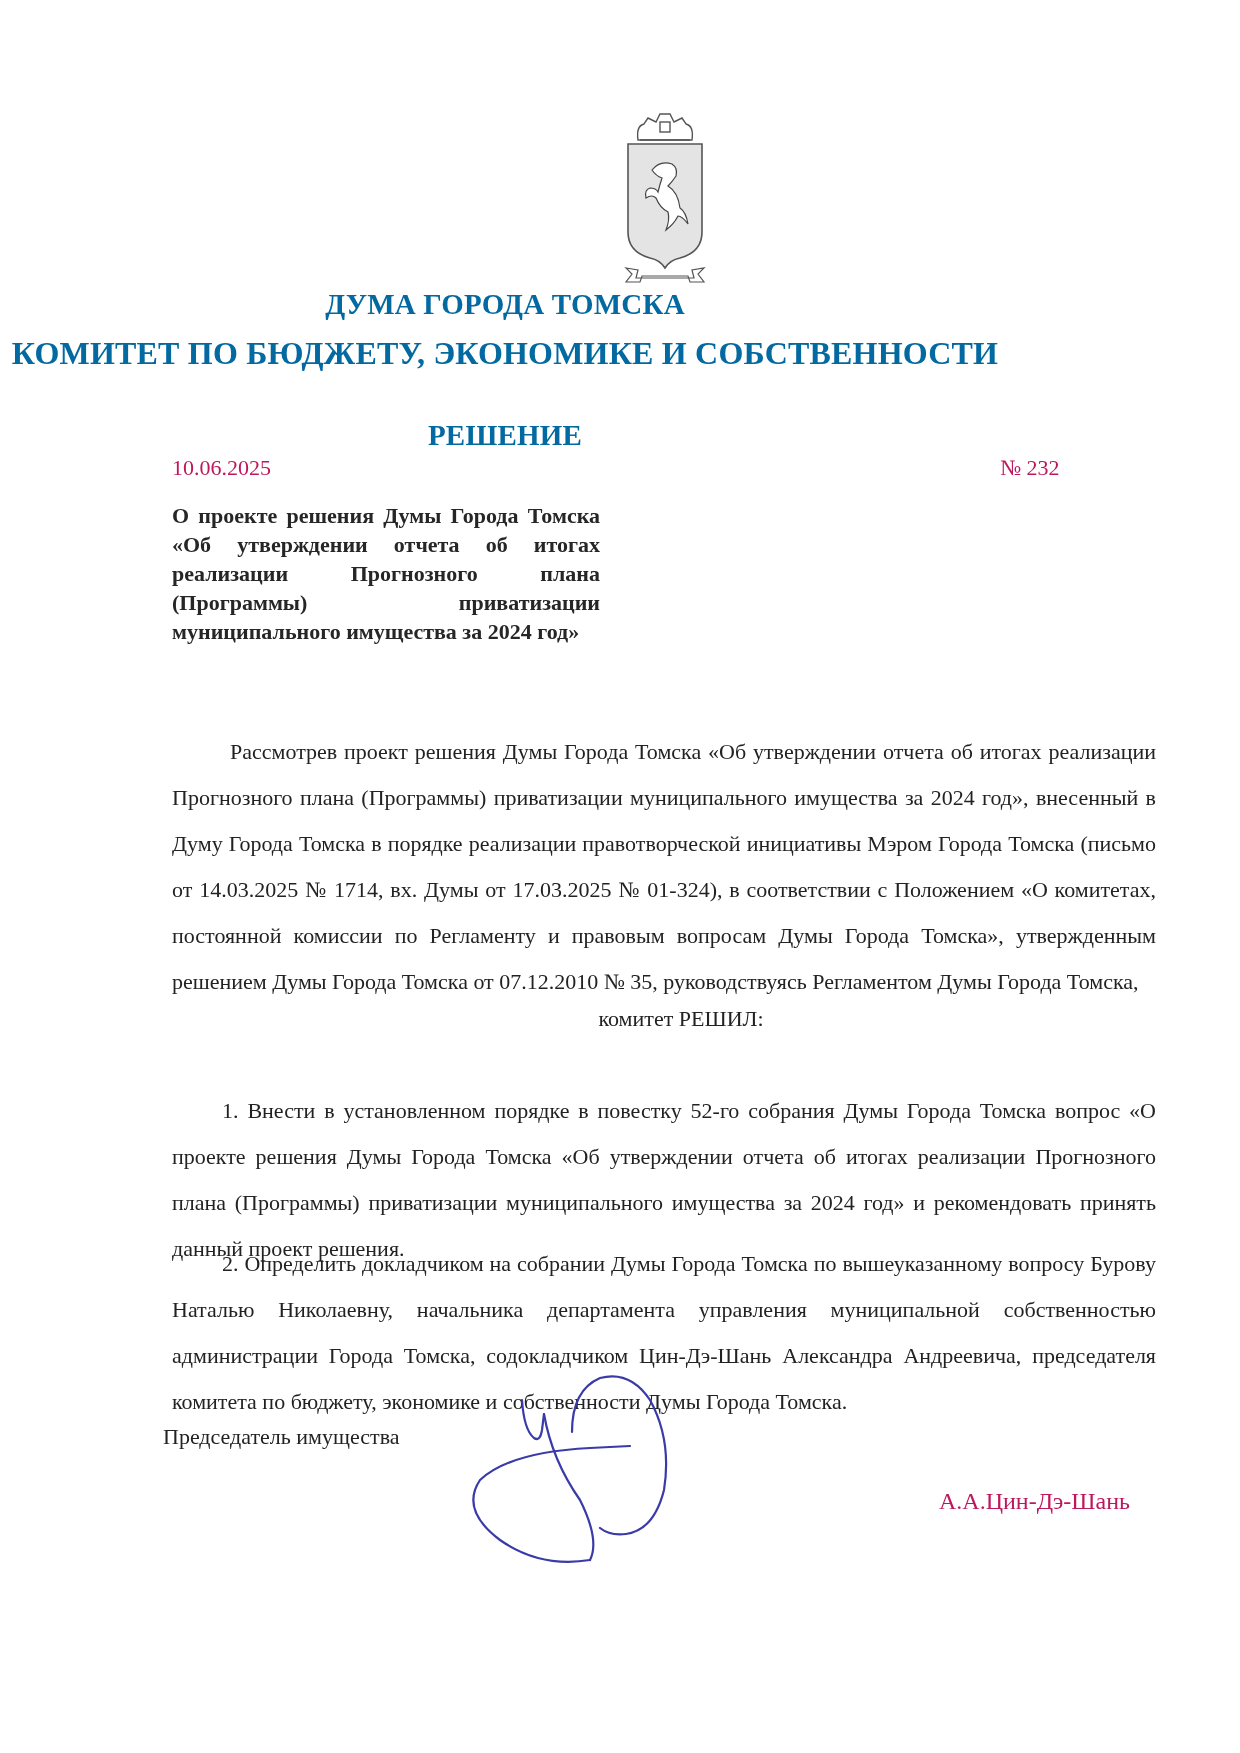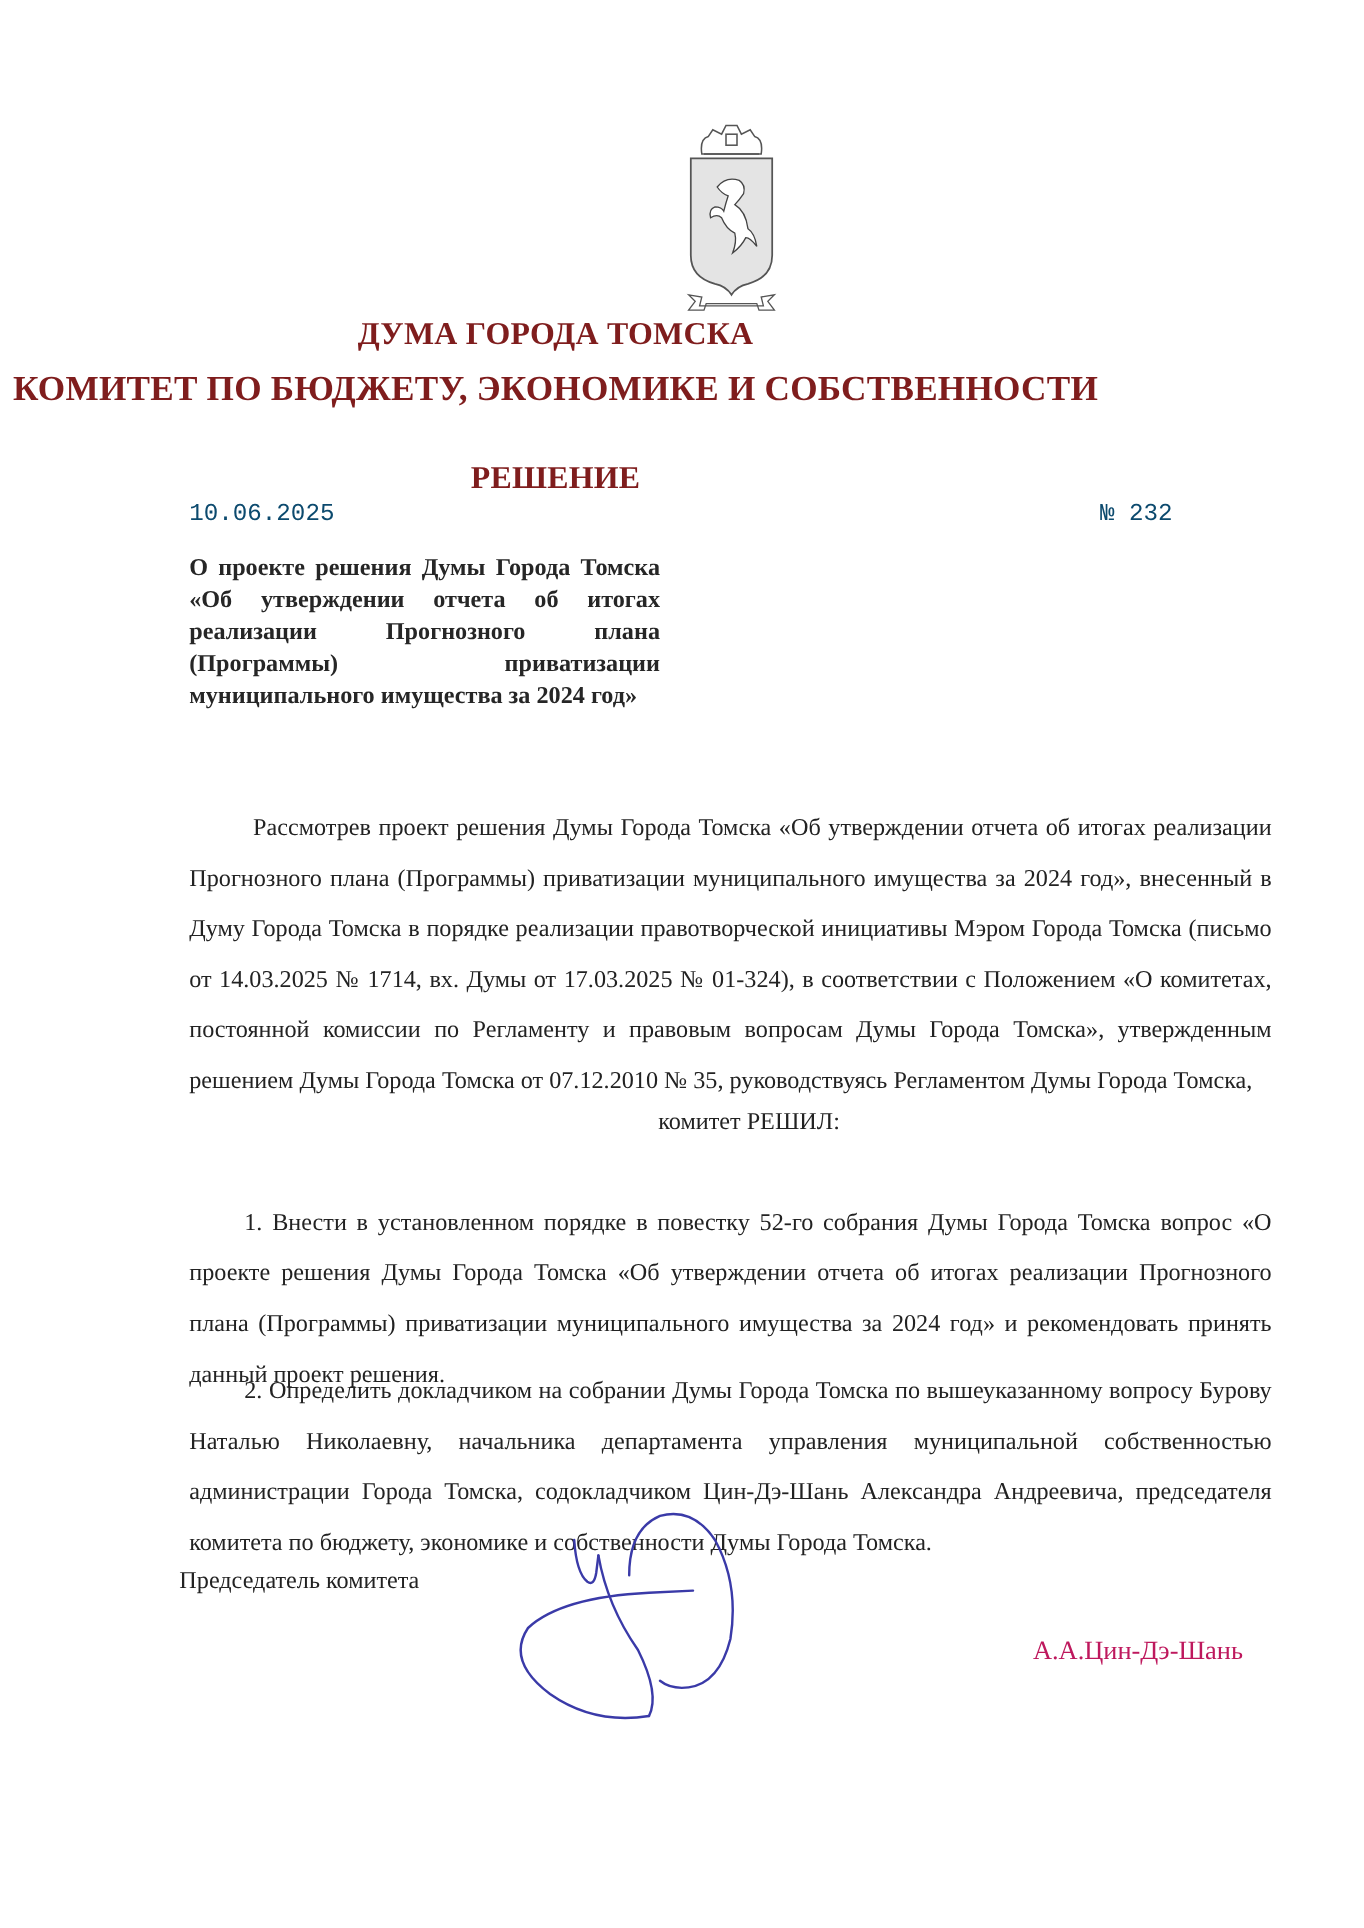--- a/index.html
+++ b/index.html
@@ -4,26 +4,26 @@
 <style>
   html, body { margin: 0; padding: 0; background: #ffffff; }
   body {
     width: 1240px; height: 1753px; position: relative; overflow: hidden;
     font-family: "Liberation Serif", "DejaVu Serif", serif;
     color: #1a1a1a;
   }
   .emblem { position: absolute; left: 622px; top: 112px; width: 86px; height: 172px; }
   .hdr {
     position: absolute; left: 0; width: 1010px; text-align: center;
-    font-weight: bold; color: #7f1d1d; letter-spacing: 0.2px;
+    font-weight: bold; color: #0369a1; letter-spacing: 0.2px;
   }
   .hdr.h1 { top: 288px; font-size: 29px; }
   .hdr.h2 { top: 335px; font-size: 32px; }
   .hdr.h3 { top: 383px; font-size: 29px; margin-top: 36px; }
-  .meta { position: absolute; top: 455px; font-size: 22px; color: #0c4a6e; font-family: Liberation Mono, monospace; }
+  .meta { position: absolute; top: 455px; font-size: 22px; color: #be185d; }
   .meta.date { left: 172px; }
   .meta.num { left: 1000px; }
   .subject {
     position: absolute; left: 172px; top: 501px; width: 428px;
     font-size: 22px; font-weight: bold; line-height: 29px; text-align: justify;
     text-align-last: left; color: #262626;
   }
   .body {
     position: absolute; left: 172px; width: 984px;
     font-size: 22px; line-height: 46px; text-align: justify; color: #222;
@@ -63,21 +63,21 @@
 <div class="meta date">10.06.2025</div>
 <div class="meta num">№ 232</div>
 
 <div class="subject">О проекте решения Думы Города Томска «Об утверждении отчета об итогах реализации Прогнозного плана (Программы) приватизации муниципального имущества за 2024 год»</div>
 
 <div class="body p1">Рассмотрев проект решения Думы Города Томска «Об утверждении отчета об итогах реализации Прогнозного плана (Программы) приватизации муниципального имущества за 2024 год», внесенный в Думу Города Томска в порядке реализации правотворческой инициативы Мэром Города Томска (письмо от 14.03.2025 № 1714, вх. Думы от 17.03.2025 № 01-324), в соответствии с Положением «О комитетах, постоянной комиссии по Регламенту и правовым вопросам Думы Города Томска», утвержденным решением Думы Города Томска от 07.12.2010 № 35, руководствуясь Регламентом Думы Города Томска,</div>
 <div class="resolved">комитет РЕШИЛ:</div>
 <div class="body p2">1. Внести в установленном порядке в повестку 52-го собрания Думы Города Томска вопрос «О проекте решения Думы Города Томска «Об утверждении отчета об итогах реализации Прогнозного плана (Программы) приватизации муниципального имущества за 2024 год» и рекомендовать принять данный проект решения.</div>
 <div class="body p3">2. Определить докладчиком на собрании Думы Города Томска по вышеуказанному вопросу Бурову Наталью Николаевну, начальника департамента управления муниципальной собственностью администрации Города Томска, содокладчиком Цин-Дэ-Шань Александра Андреевича, председателя комитета по бюджету, экономике и собственности Думы Города Томска.</div>
 
-<div class="sig-role">Председатель комитета</div>
+<div class="sig-role">Председатель имущества</div>
 <svg class="signature" viewBox="0 0 400 200">
   <g fill="none" stroke="#3a3aa8" stroke-width="2.2" stroke-linecap="round">
     <path d="M82 30 Q84 60 94 68 Q100 72 102 60 L104 44"></path>
     <path d="M104 44 Q112 90 140 130 Q160 170 150 190"></path>
     <path d="M150 190 Q100 198 60 170 Q20 140 40 110 Q70 82 150 78 L190 76"></path>
     <path d="M132 62 Q132 20 160 8 Q190 0 210 30 Q232 70 224 120 Q214 160 186 164 Q170 166 160 158"></path>
   </g>
 </svg>
 <div class="sig-name">А.А.Цин-Дэ-Шань</div>
 

